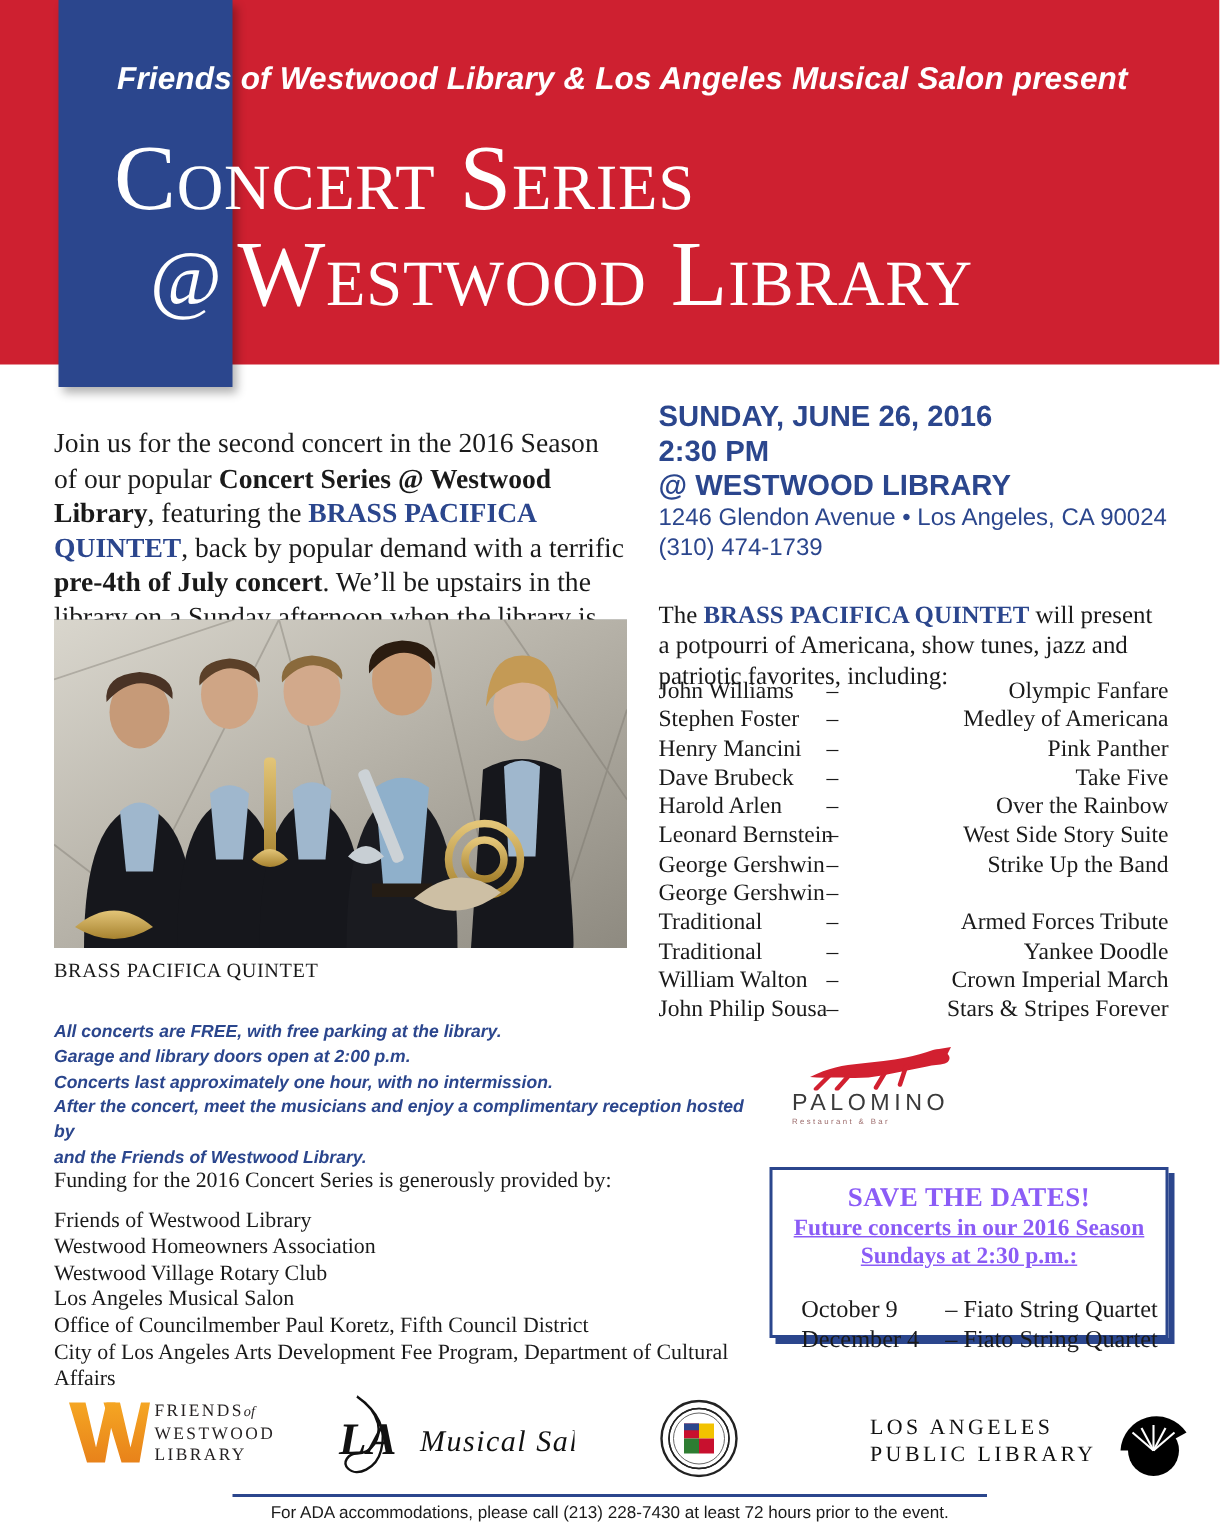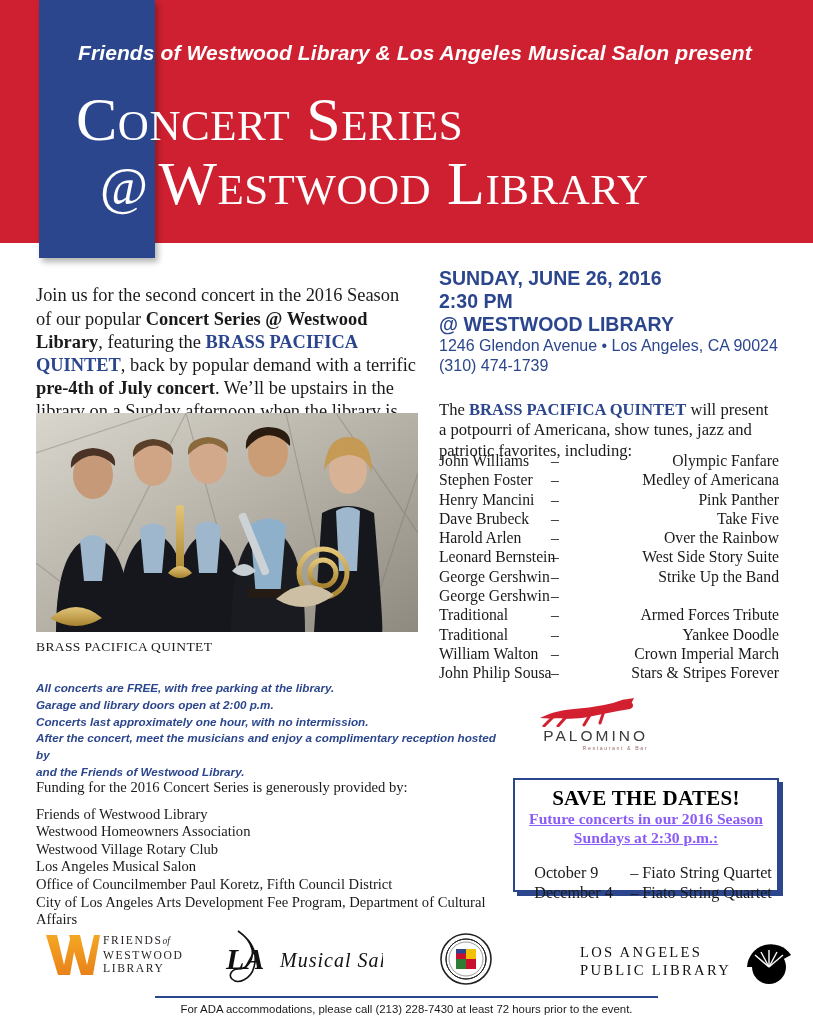--- a/index.html
+++ b/index.html
@@ -49,33 +49,33 @@
            font-size:16.6px;line-height:20.6px;}
   .present .navy{color:#2b468d;font-weight:bold;}
 
   .program{position:absolute;left:439px;top:451px;width:340px;font-size:15.7px;}
   .program .row{display:flex;line-height:19.3px;white-space:nowrap;}
   .program .composer{width:112px;flex:0 0 112px;}
   .program .dash{width:16px;flex:0 0 16px;}
   .program .work{flex:1 1 auto;text-align:right;}
 
   
-  .palomino{position:absolute;left:528px;top:697px;width:120px;text-align:right;}
+  .palomino{position:absolute;left:528px;top:697px;width:120px;text-align:left;}
   .palomino svg{display:block;margin:0 auto 1px auto;}
   .palomino .pname{font-family:"Liberation Sans",sans-serif;font-size:15.5px;
         letter-spacing:3px;color:#3a3a3a;line-height:16px;}
   .palomino .psub{font-family:"Liberation Sans",sans-serif;font-size:5.2px;
         letter-spacing:1.6px;color:#9b6a6a;line-height:8px;}
 
   
   .save-box{position:absolute;left:513px;top:778px;width:262px;height:110px;
         border:2px solid #2b468d;background:#fff;
         box-shadow:4px 4px 0 0 #2b468d;}
   .save-inner{padding:7px 6px 0 6px;text-align:center;}
-  .save-title{color:#000000;font-weight:bold;font-size:21px;line-height:23px;letter-spacing:.3px;text-align:center;}
+  .save-title{color:#8b5cf6;font-weight:bold;font-size:18px;line-height:23px;letter-spacing:.3px;text-align:center;}
   .save-sub{color:#8b5cf6;font-weight:bold;font-size:15.6px;line-height:18.5px;text-decoration:underline;}
   .save-list{margin-top:16px;font-size:16.2px;line-height:20px;color:#1a1a1a;}
   .save-list .row{display:flex;justify-content:center;white-space:nowrap;}
   .save-list .d{width:96px;flex:0 0 96px;text-align:left;padding-left:14px;}
   .save-list .t{flex:0 0 auto;}
 
   
   .logo-row{position:absolute;left:0;top:925px;width:813px;height:70px;}
   .logo-fw{position:absolute;left:44px;top:8px;display:flex;align-items:center;gap:1px;}
   .fw-text{font-family:"Liberation Serif",serif;font-size:11.6px;line-height:13.4px;

